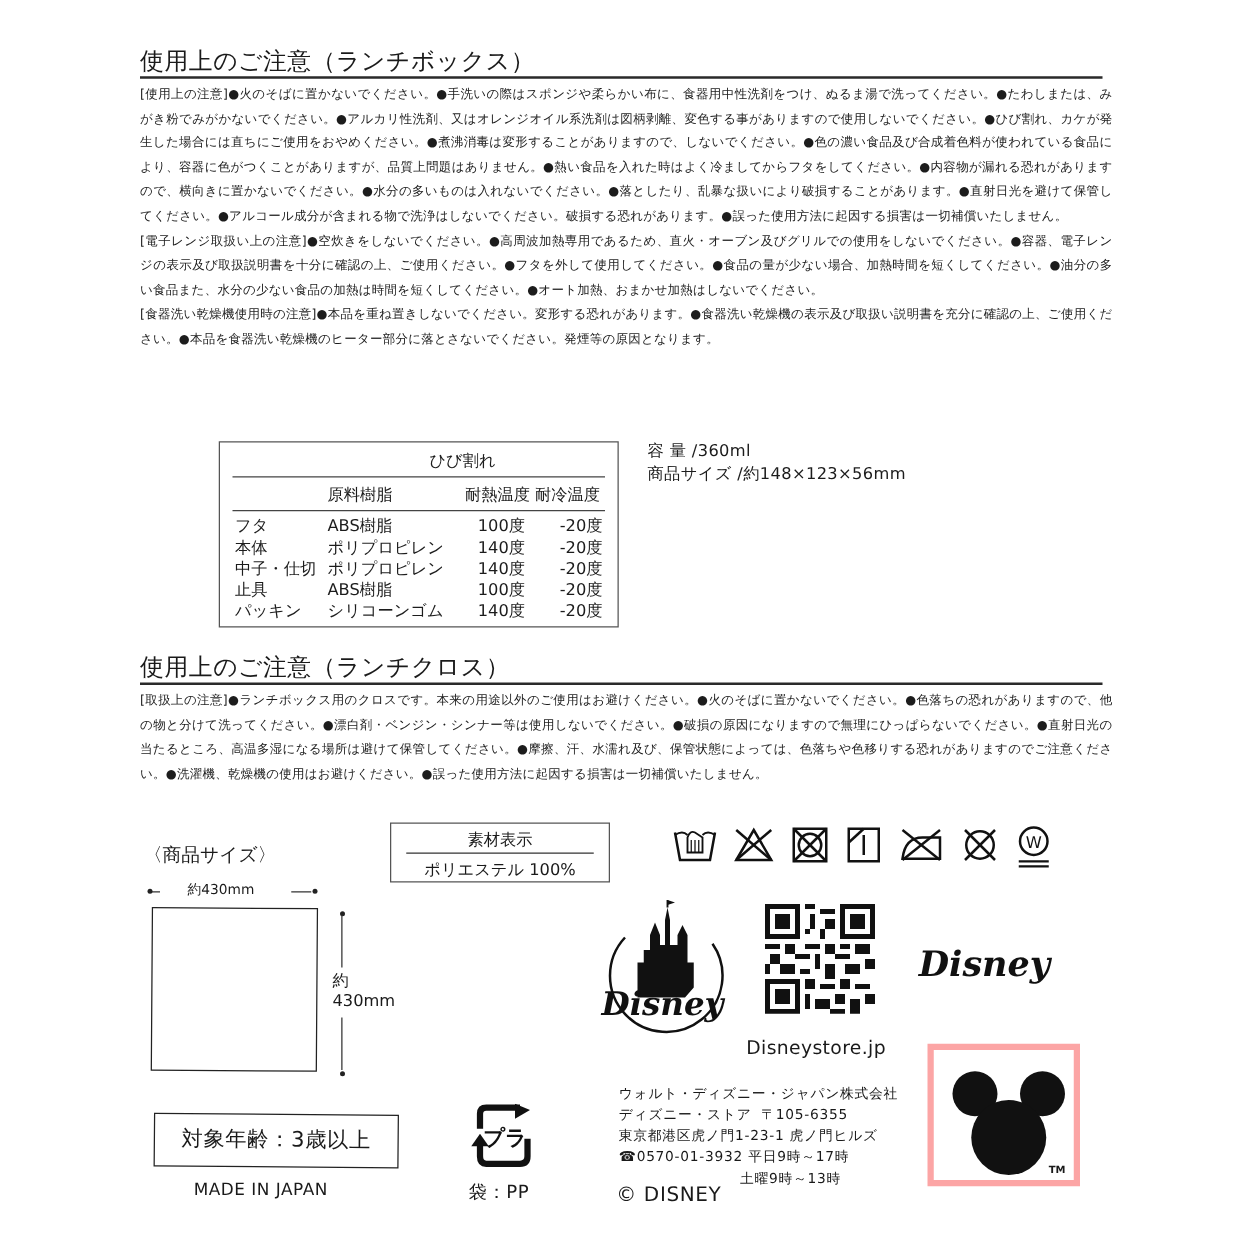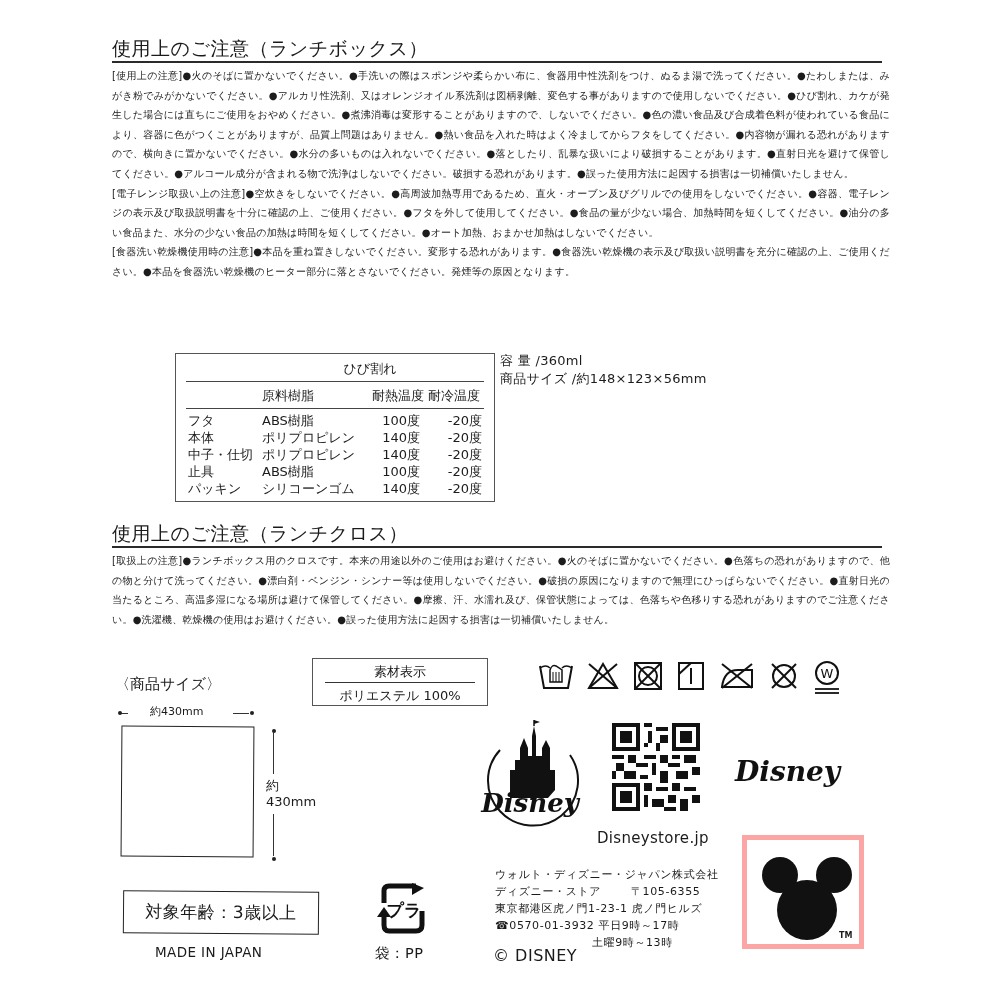--- a/index.html
+++ b/index.html
@@ -21,21 +21,21 @@
   .qtable .qline { position: absolute; left: 10px; right: 10px; height: 1px; background: #444; }
   .qtable .hdr { position: absolute; top: 33px; left: 0; right: 0; height: 18px; }
   .qtable .row { position: absolute; left: 0; right: 0; height: 18px; }
   .qtable .c0 { position: absolute; left: 12px; }
   .qtable .c1 { position: absolute; left: 86px; }
   .qtable .c2 { position: absolute; left: 196px; }
   .qtable .c3 { position: absolute; left: 252px; }
   .qtable .num2 { position: absolute; left: 196px; width: 48px; text-align: right; }
   .qtable .num3 { position: absolute; left: 256px; width: 50px; text-align: right; }
 
-  .spec { position: absolute; left: 500px; font-size: 13px; color: #1c1c1c; letter-spacing: 0.3px; }
+  .spec { position: absolute; left: 518px; font-size: 13px; color: #1c1c1c; letter-spacing: 0.3px; }
 
   
   .matbox { position: absolute; left: 312px; top: 658px; width: 176px; height: 48px;
             border: 1px solid #555; box-sizing: border-box; font-size: 13px; text-align: center; }
   .matbox .mline { position: absolute; left: 12px; right: 12px; top: 23px; height: 1px; background: #333; }
 
   .care-icons { position: absolute; left: 538px; top: 660px; display: flex; gap: 12px; align-items: flex-start; }
   .care-icons svg { display: block; }
 
   .size-label { position: absolute; left: 115px; top: 675px; font-size: 15px; }
@@ -253,21 +253,21 @@
     </g>
   </svg>
 </div>
 
 <div class="abs" style="left:735px;top:755px;font-size:28px;font-family:'DejaVu Serif', serif;font-style:italic;font-weight:bold;color:#111;">Disney</div>
 
 <div class="abs" style="left:597px;top:829px;font-size:15px;letter-spacing:0.3px;">Disneystore.jp</div>
 
 <div class="company">
   <div class="ln">ウォルト・ディズニー・ジャパン株式会社</div>
-  <div class="ln" style="position:relative;"><span>ディズニー・ストア</span><span style="position:absolute;left:136px;">〒105-6355</span></div>
+  <div class="ln" style="position:relative;"><span>ディズニー・ストア</span><span style="position:absolute;left:114px;">〒105-6355</span></div>
   <div class="ln">東京都港区虎ノ門1-23-1 虎ノ門ヒルズ</div>
   <div class="ln"><span>☎0570-01-3932</span> <span>平日9時～17時</span></div>
   <div class="ln" style="padding-left:97px;">土曜9時～13時</div>
 </div>
 
 <div class="abs" style="left:493px;top:946px;font-size:16px;letter-spacing:0.5px;">© DISNEY</div>
 
 <div class="mickey-box">
   <svg width="120" height="112" viewBox="0 0 120 112">
     <circle cx="33" cy="35" r="18" fill="#111"></circle>

